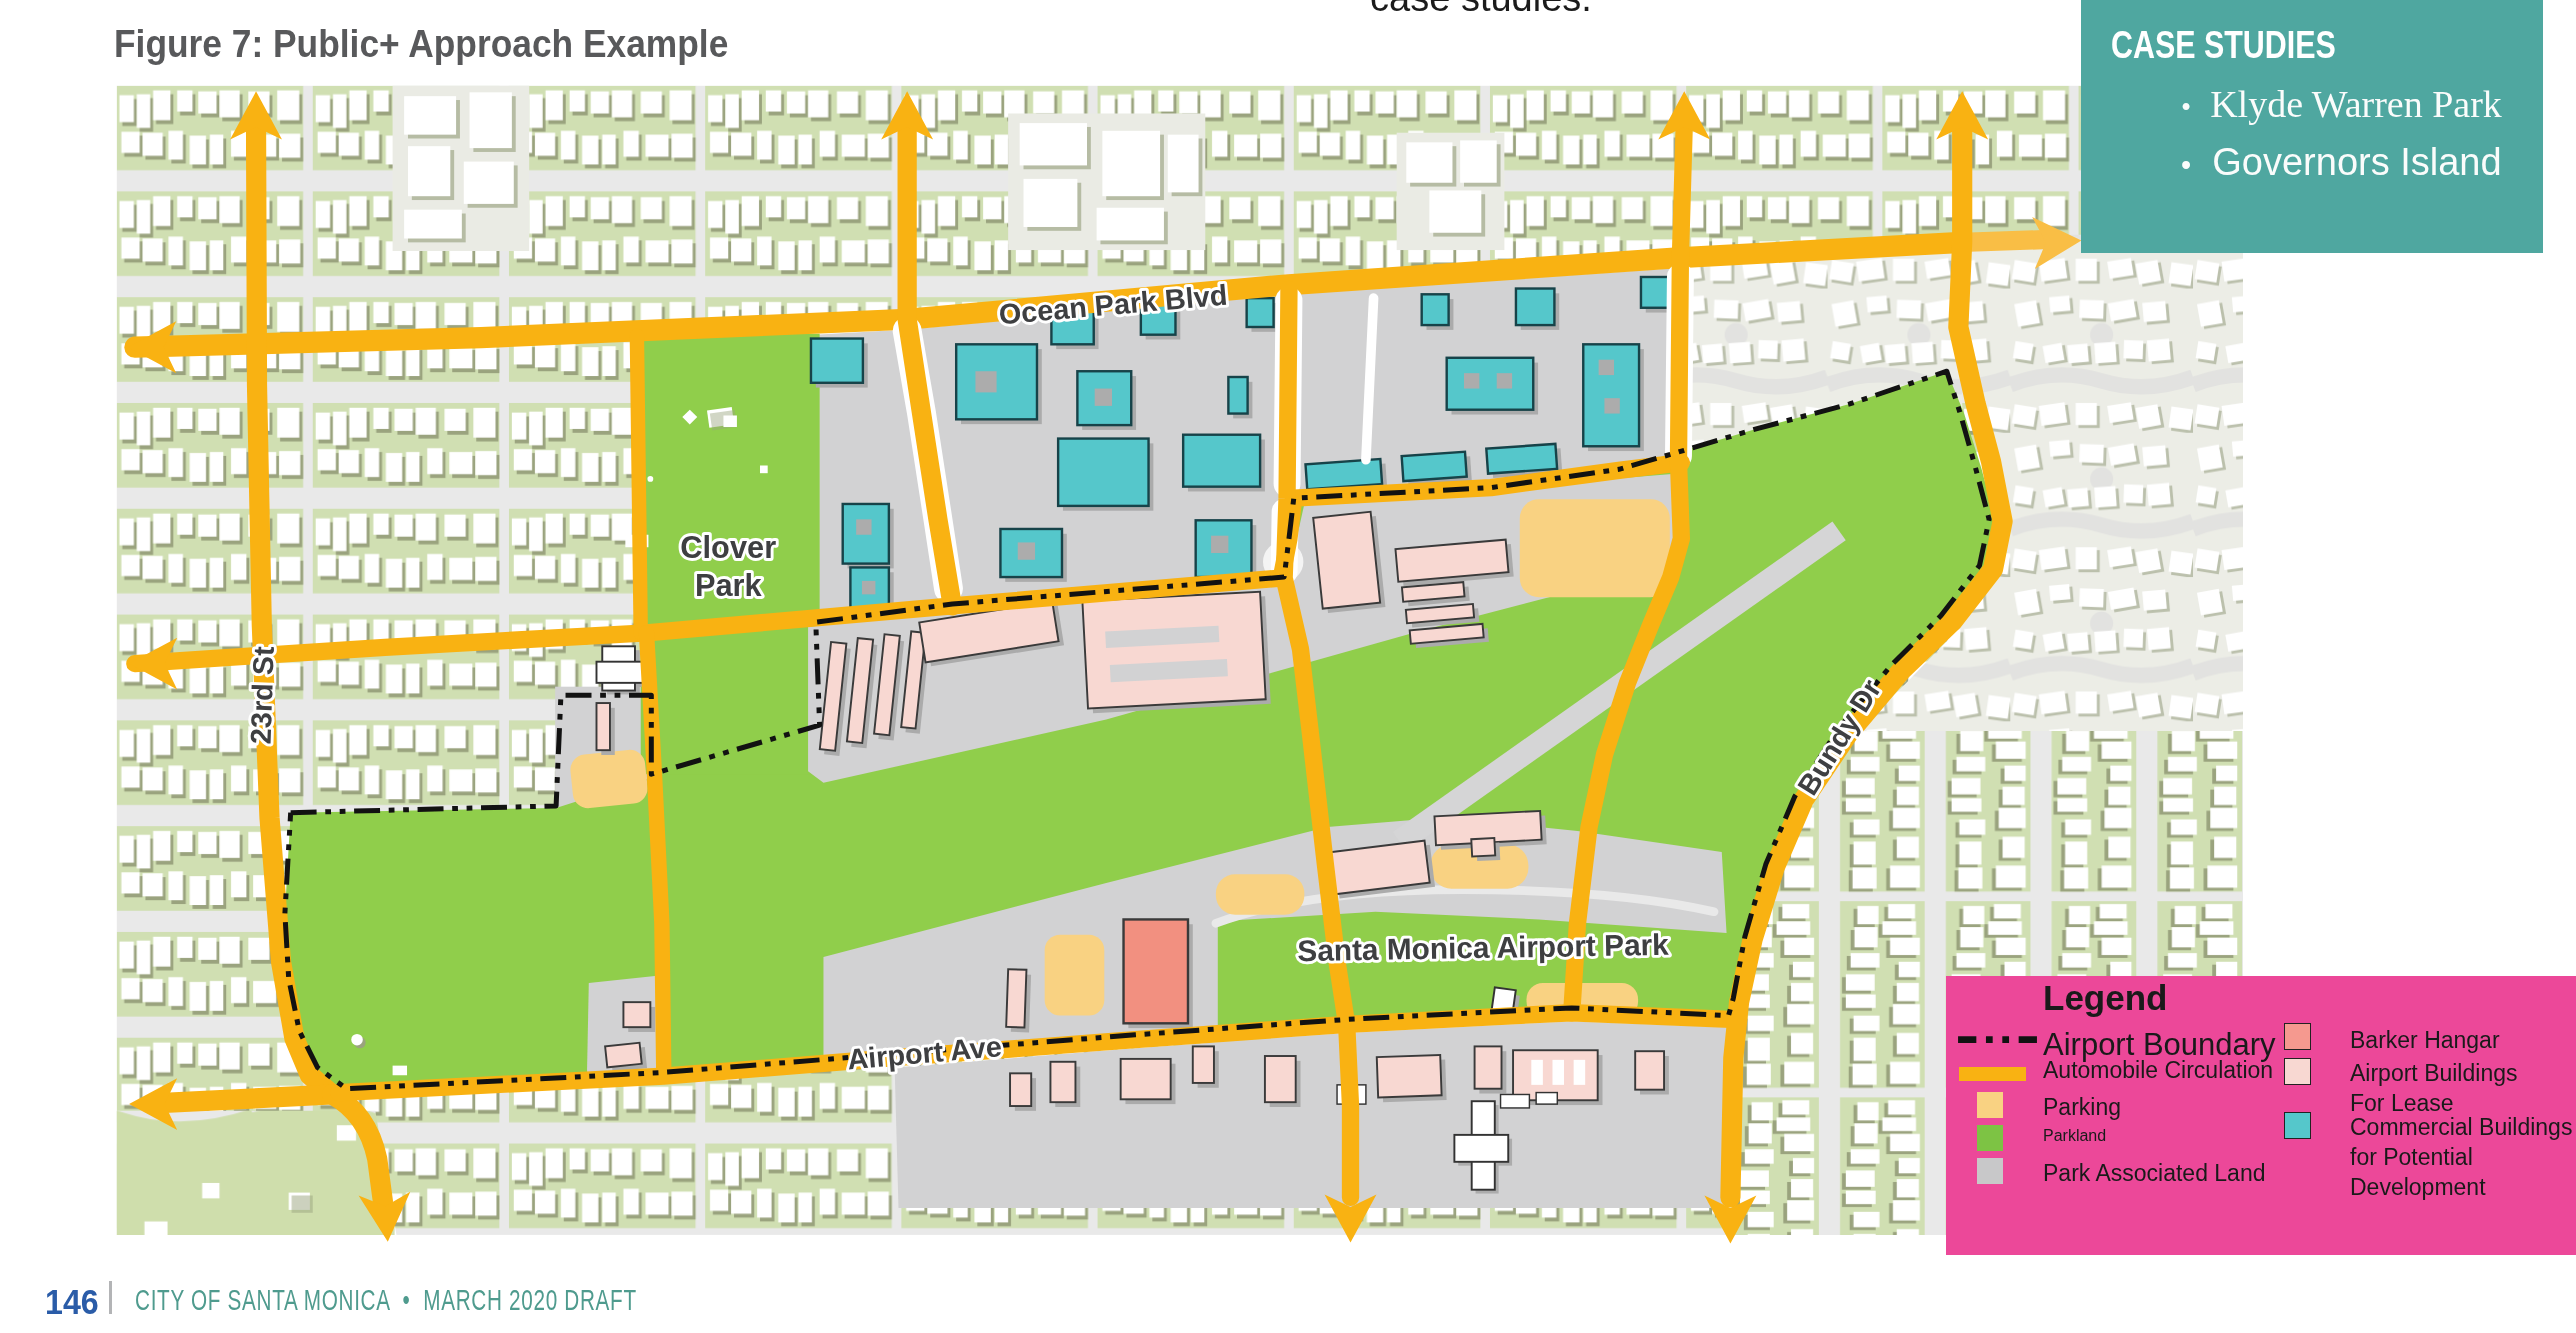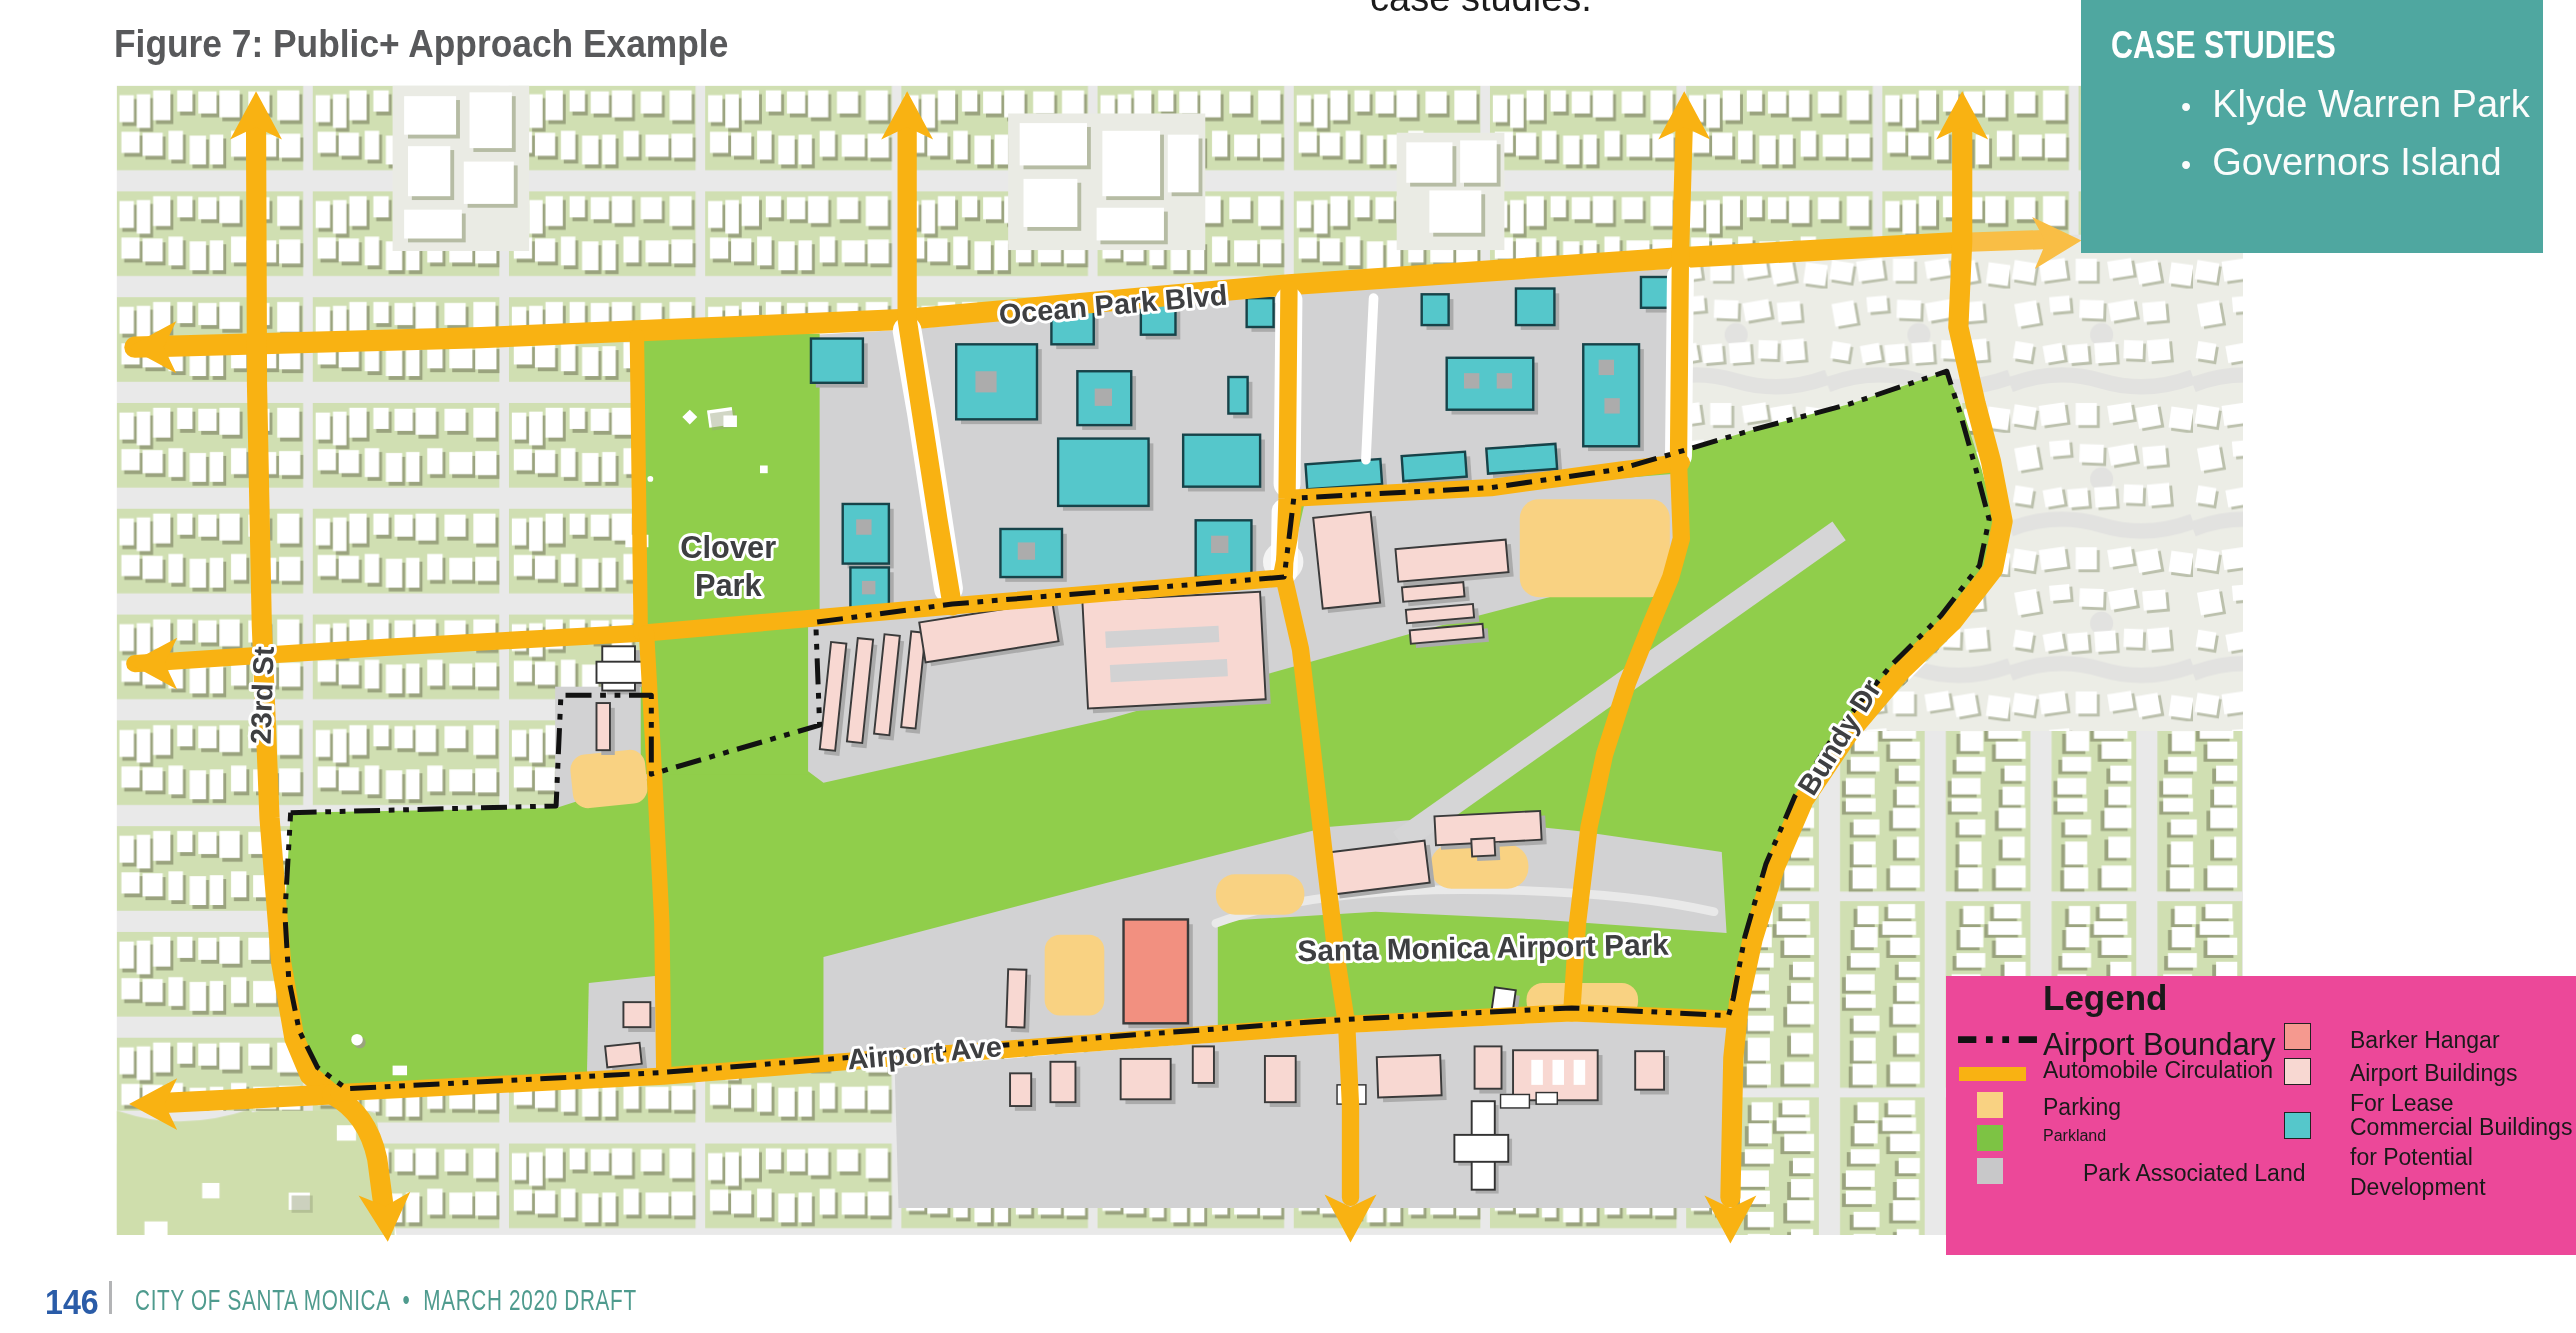--- a/index.html
+++ b/index.html
@@ -670,21 +670,21 @@
 <text x="1921" y="772" font-size="30" font-weight="bold" fill="#3E3F41" text-anchor="middle" stroke="#FFFFFF" stroke-width="6" paint-order="stroke" stroke-linejoin="round" transform="rotate(-58 1921 772)">Bundy Dr</text>
 </svg>
 
 <div class="abs" style="left:1303px; top:-23px; width:356px; font-size:38px; color:#1B1B1B; text-align:center;">case studies.</div>
 
 <div class="abs" style="left:114px; top:23px; font-size:38px; font-weight:bold; color:#58595B; transform:scaleX(0.93); transform-origin:left; white-space:nowrap;">Figure 7: Public+ Approach Example</div>
 
 <div class="abs" style="left:2081px; top:0; width:462px; height:253px; background:#4FA7A0;">
   <div class="abs" style="left:30px; top:23px; font-size:39px; font-weight:bold; color:#FFFFFF; transform:scaleX(0.78); transform-origin:left;">CASE STUDIES</div>
   <div class="abs" style="left:100px; top:77px; width:366px; font-size:38px; color:#FAFCFB; line-height:55px;">
-    <div style="text-indent:-37px; padding-left:37px;"><span style="font-size:29px;">•</span>&nbsp; Klyde Warren Park</div>
+    <div style="text-indent:-37px; padding-left:37px;font-family:Liberation Serif, serif;"><span style="font-size:29px;">•</span>&nbsp; Klyde Warren Park</div>
     <div style="text-indent:-37px; padding-left:37px;"><span style="font-size:29px;">•</span>&nbsp; Governors Island</div>
   </div>
 </div>
 
 <div class="abs" style="left:1946px; top:976px; width:630px; height:279px; background:#ec4899; color:#1A1A1A;">
   <div class="abs" style="left:97px; top:1.9px; font-size:35px; font-weight:bold;">Legend</div>
 
   <svg class="abs" style="left:9.6px; top:56px;" width="83" height="15.4" viewBox="0 0 86 16">
         <line x1="2" y1="8" x2="84" y2="8" stroke="#121212" stroke-width="7" stroke-dasharray="19 10 7 10 7 10"></line>
       </svg>
@@ -693,21 +693,21 @@
   <div class="abs" style="left:12.5px; top:91px; width:67px; height:14.4px; background:#F9B212;"></div>
   <div class="abs" style="left:97px; top:81px; font-size:23px;">Automobile Circulation</div>
 
   <div class="abs" style="left:31px; top:116px; width:26px; height:26px; background:#F9D282;"></div>
   <div class="abs" style="left:97px; top:118px; font-size:23px;text-align:right;">Parking</div>
 
   <div class="abs" style="left:31px; top:149px; width:26px; height:26px; background:#7DC344;"></div>
   <div class="abs" style="left:97px; top:151px; font-size:16px;">Parkland</div>
 
   <div class="abs" style="left:31px; top:182px; width:26px; height:26px; background:#C8C8C9;"></div>
-  <div class="abs" style="left:97px; top:184px; font-size:23px;margin-left:40px;">Park Associated Land</div>
+  <div class="abs" style="left:97px; top:184px; font-size:23px;">Park Associated Land</div>
 
   <div class="abs" style="left:338px; top:47px; width:25px; height:25px; background:#F5998F; border:1.9px solid #222;"></div>
   <div class="abs" style="left:404px; top:51px; font-size:23px;">Barker Hangar</div>
 
   <div class="abs" style="left:338px; top:82px; width:25px; height:25px; background:#F8D8D2; border:1.9px solid #222;"></div>
   <div class="abs" style="left:404px; top:82px; width:231px; font-size:23px; line-height:30px;">Airport Buildings<br>For Lease</div>
 
   <div class="abs" style="left:338px; top:136px; width:25px; height:25px; background:#55C7CB; border:1.9px solid #222;"></div>
   <div class="abs" style="left:404px; top:136px; width:240px; font-size:23px; line-height:30px;">Commercial Buildings<br>for Potential<br>Development</div>
 </div>

